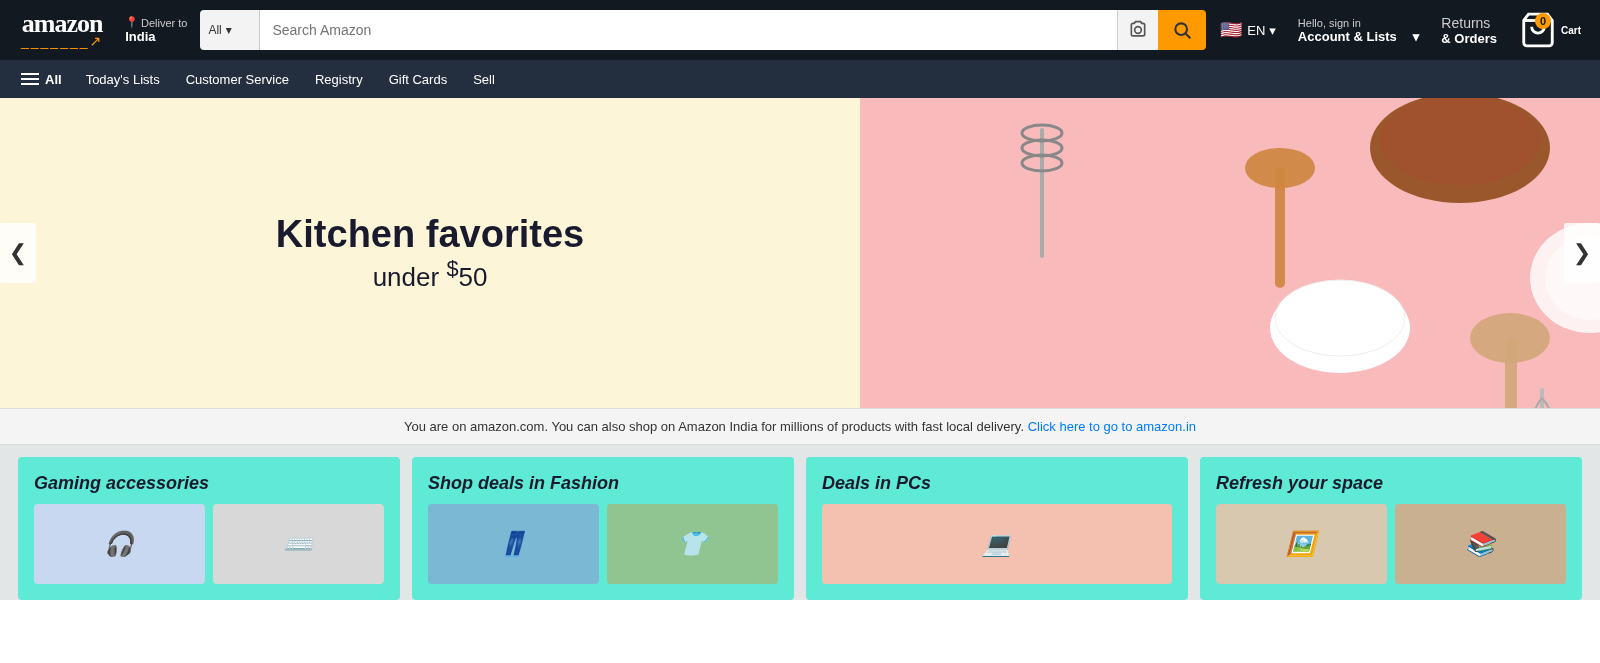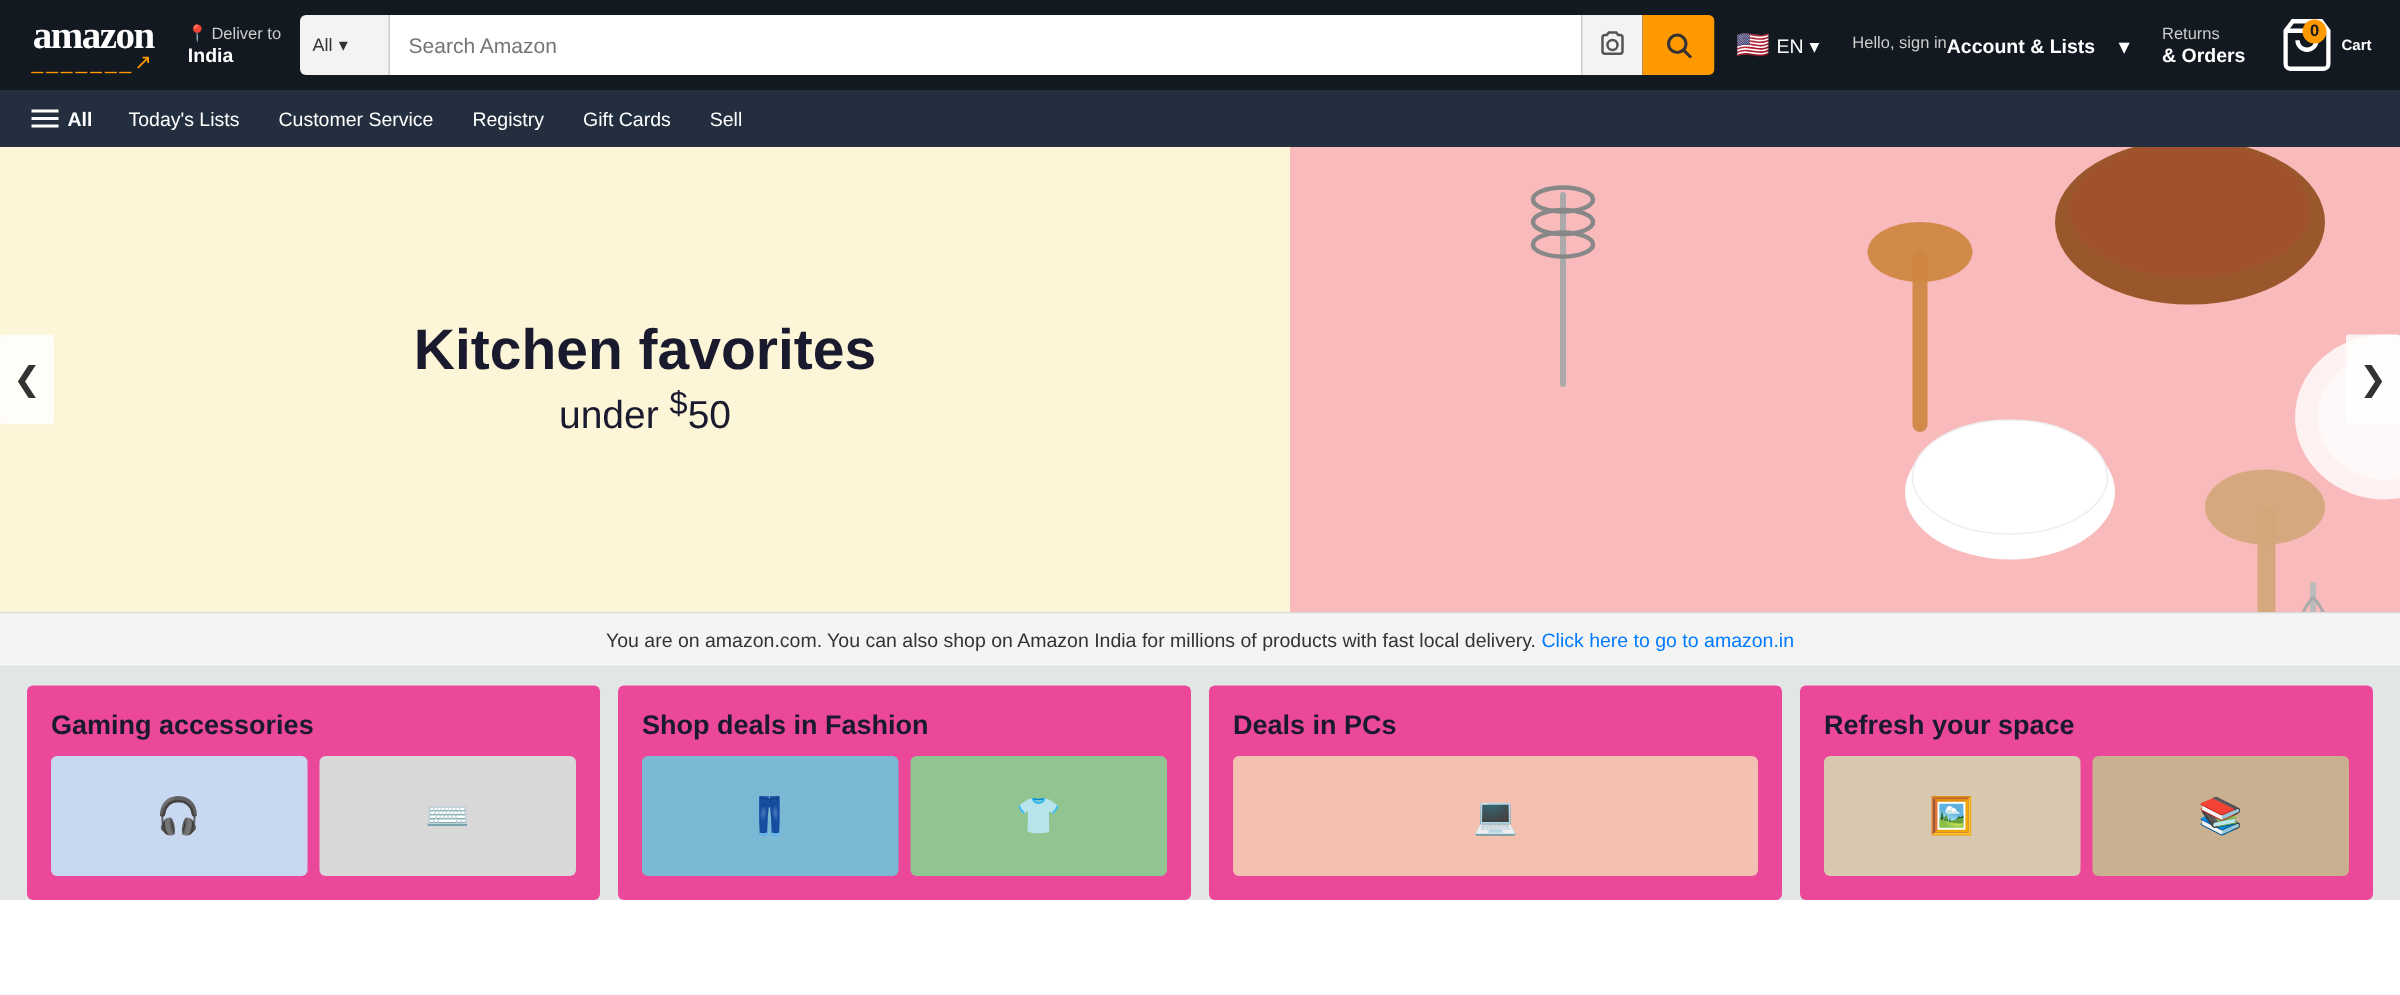--- a/index.html
+++ b/index.html
@@ -102,41 +102,41 @@
       color: #fff;
       font-size: 13px;
       cursor: pointer;
       padding: 4px 6px;
       border: 1px solid transparent;
       border-radius: 2px;
     }
     .flag { font-size: 18px; }
     .account-box {
       display: flex;
-      flex-direction: row;
+      flex-direction: column;
       color: #fff;
       cursor: pointer;
       padding: 4px 6px;
       border: 1px solid transparent;
       border-radius: 2px;
       white-space: nowrap;
     }
     .account-box .hello { font-size: 11px; color: #ccc; }
     .account-box .account-label { font-size: 13px; font-weight: bold; display: flex; align-items: center; gap: 16px; }
     .returns-box {
       display: flex;
       flex-direction: column;
       color: #fff;
       cursor: pointer;
       padding: 4px 6px;
       border: 1px solid transparent;
       border-radius: 2px;
       white-space: nowrap;
     }
-    .returns-box .ret-top { font-size: 11px; color: #ccc; }
+    .returns-box .ret-top { font-size: 14px; color: #ccc; }
     .returns-box .ret-bottom { font-size: 13px; font-weight: bold; }
     .cart-box {
       display: flex;
       align-items: center;
       gap: 4px;
       cursor: pointer;
       padding: 4px 6px;
       border: 1px solid transparent;
       border-radius: 2px;
       position: relative;
@@ -264,25 +264,26 @@
     }
 
     
     .cards-row {
       display: flex;
       gap: 0;
       padding: 12px 12px 0;
       background: #e3e6e6;
     }
     .product-card {
-      background: #ec4899;
+      background: #5eead4;
       flex: 1;
       padding: 16px;
       margin: 0 6px;
       border-radius: 4px;
+      font-style: italic;
     }
     .product-card h3 {
       font-size: 18px;
       font-weight: bold;
       color: #1a1a2e;
       margin-bottom: 10px;
     }
     .card-images {
       display: flex;
       gap: 8px;

